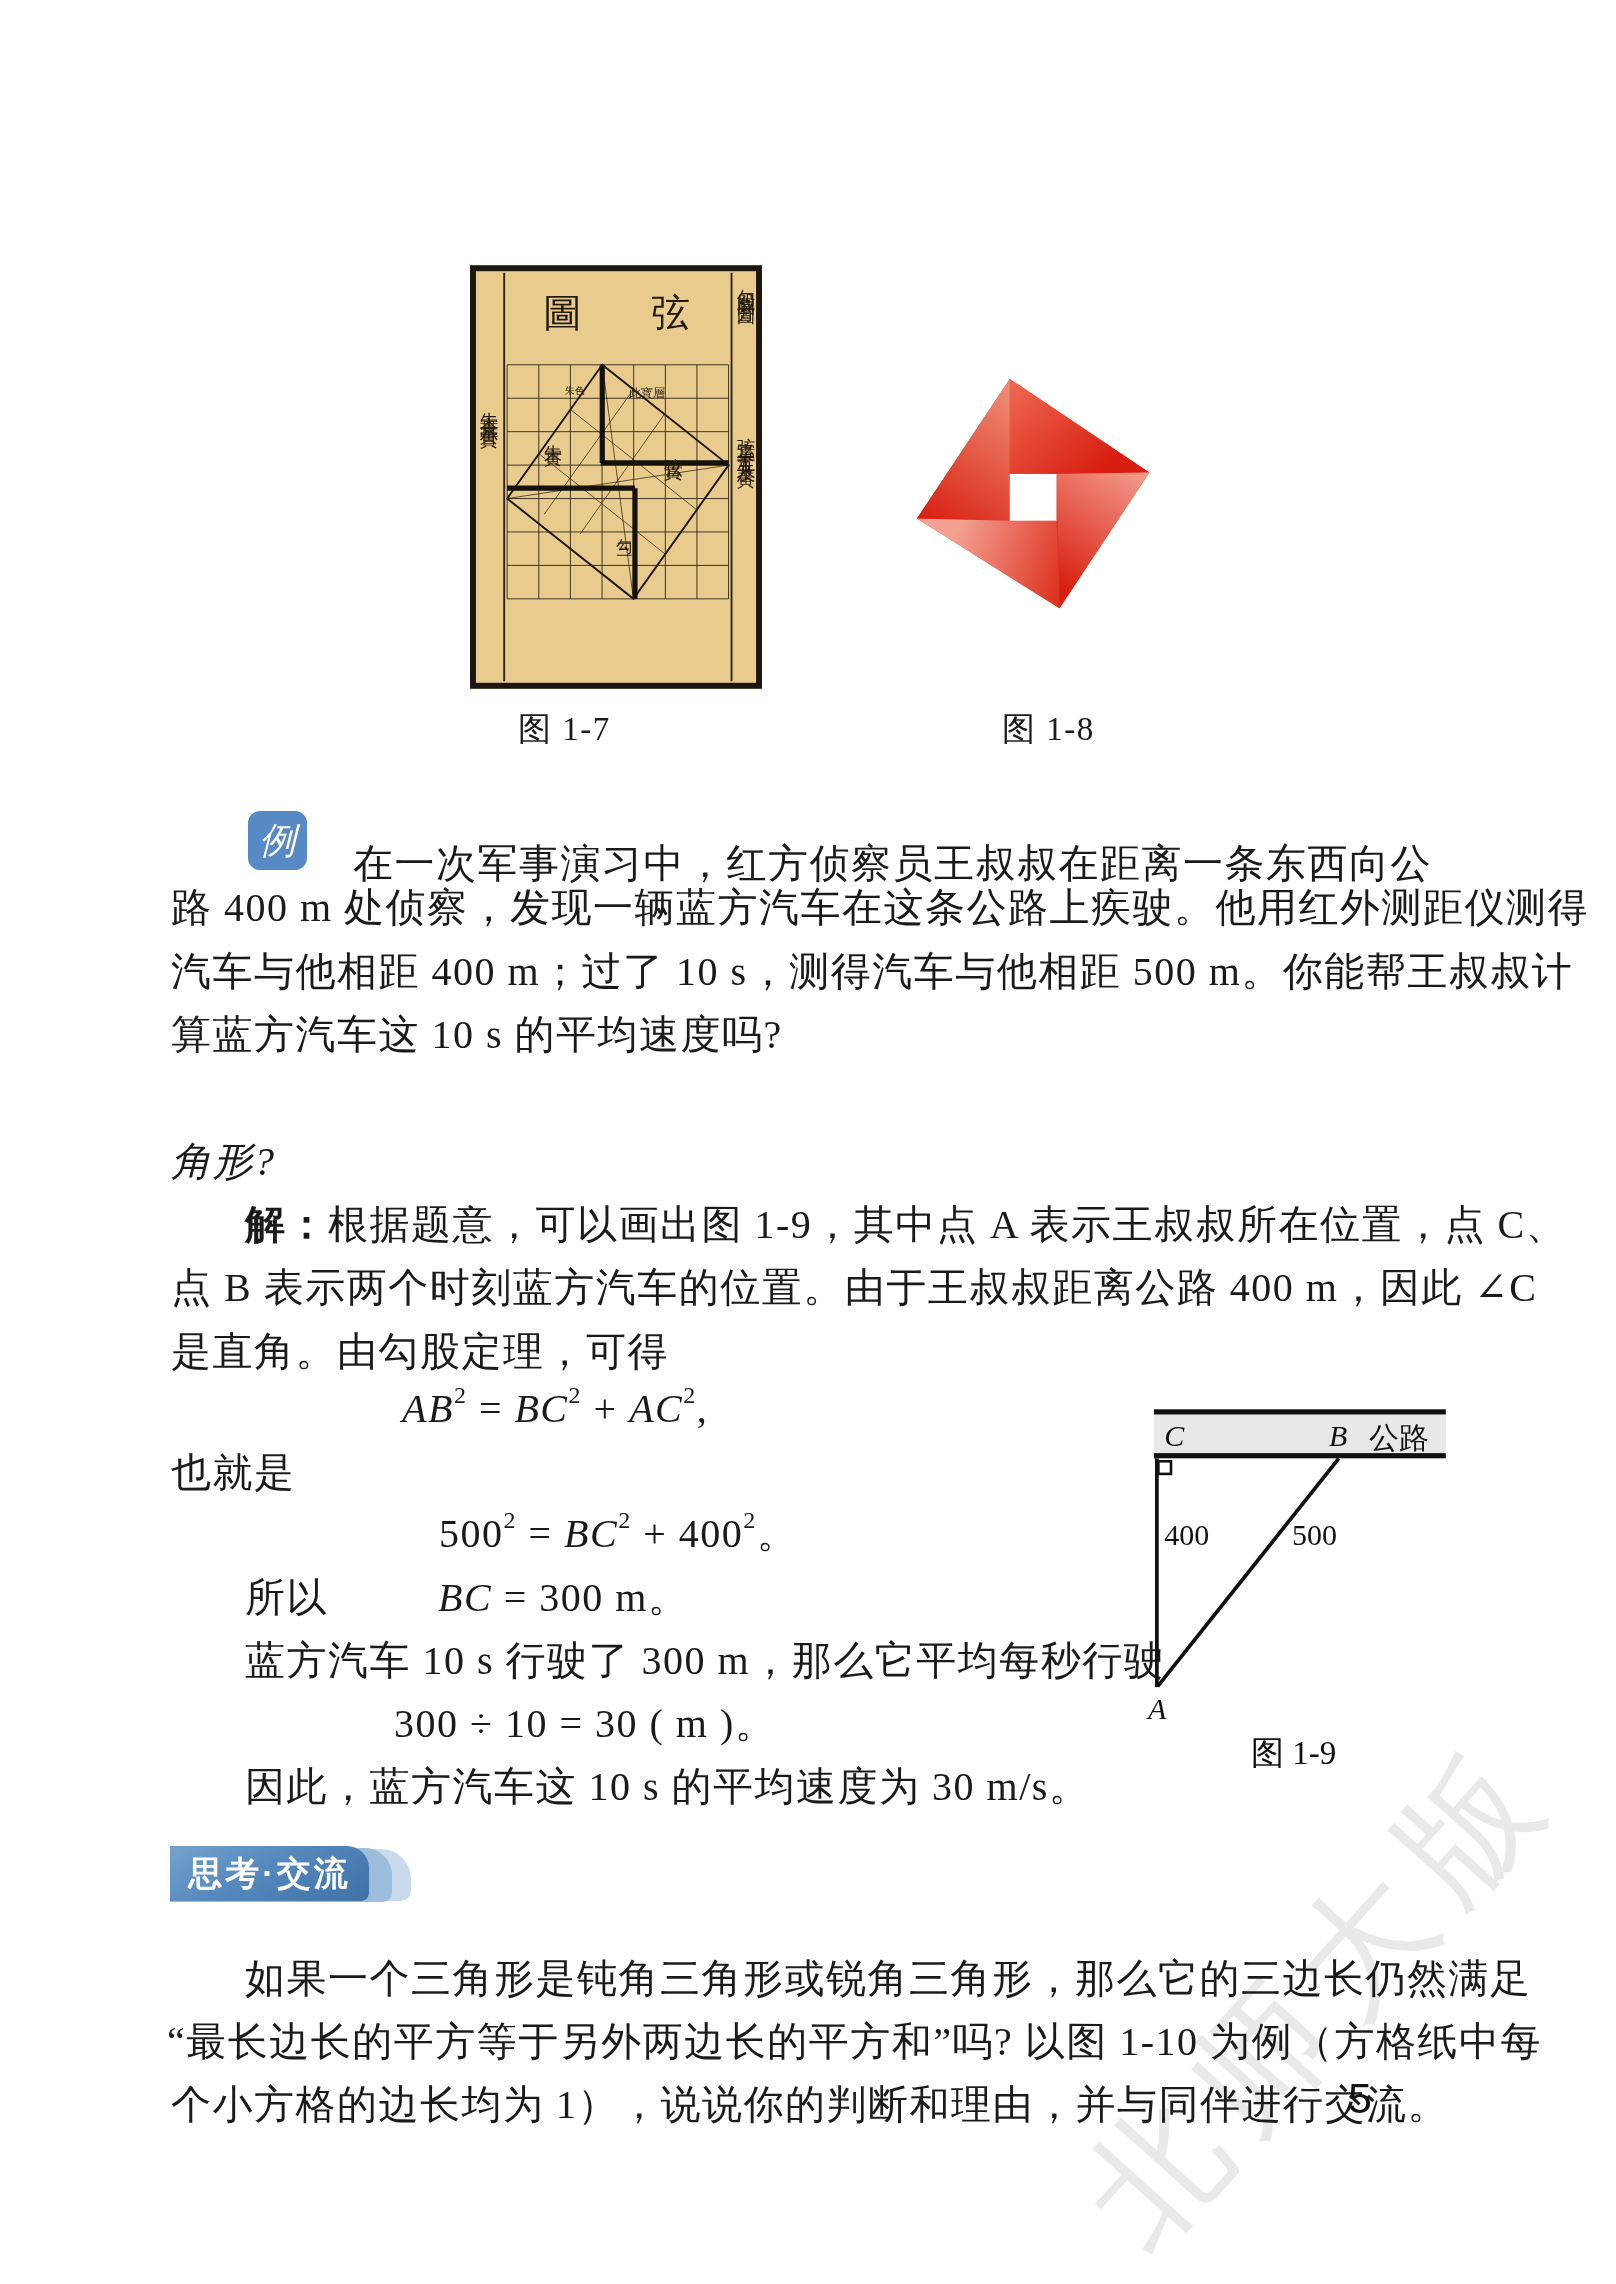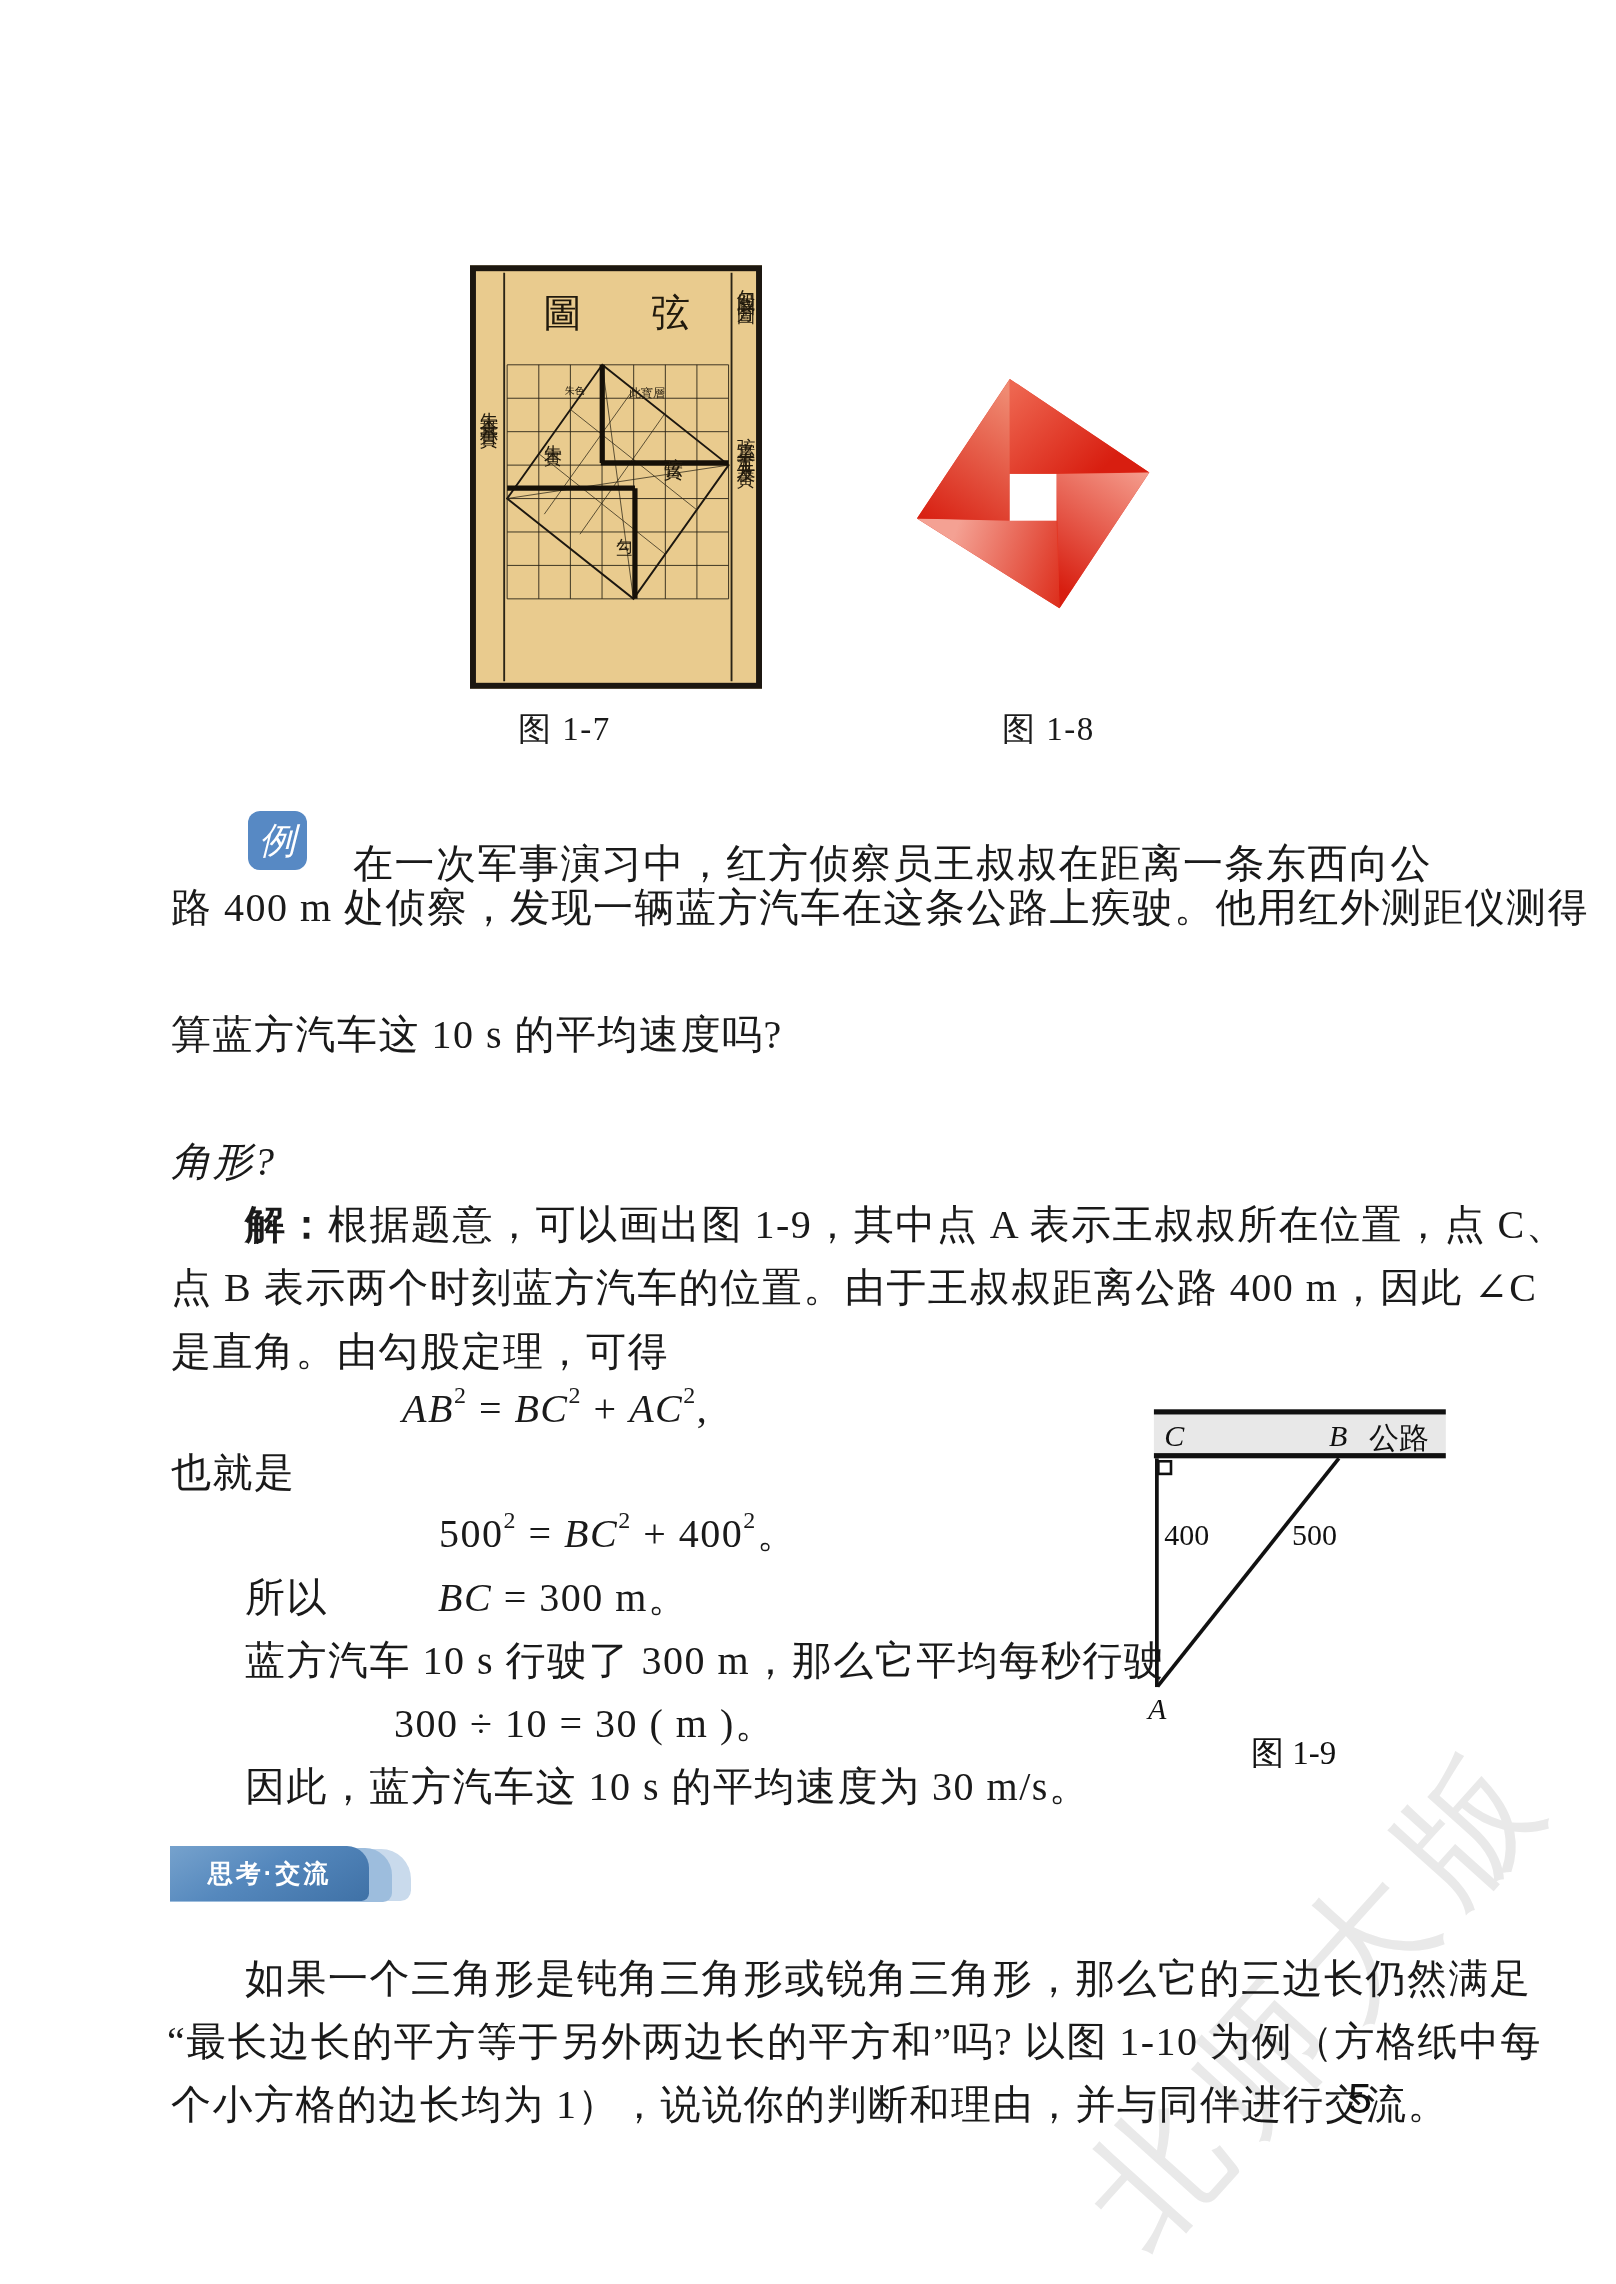--- a/index.html
+++ b/index.html
@@ -35,21 +35,21 @@
   
   .think-badge{position:absolute;left:170px;top:1846px;height:55px;z-index:2;}
   .tb-light{position:absolute;left:0;top:3px;width:241px;height:52px;background:#c9daec;
         border-radius:0 30px 10.4px 0;}
   .tb-mid{position:absolute;left:0;top:1.5px;width:222px;height:54px;background:#9dbddd;
         border-radius:0 27px 9px 0;}
   .tb-main{position:absolute;left:0;top:0;width:199px;height:55px;
         background:linear-gradient(150deg,#76a2cd 0%,#5588bd 45%,#3f71a6 100%);
         border-radius:0 22px 7.4px 0;display:flex;align-items:center;justify-content:center;
         color:#fff;font-family:"Liberation Sans","DejaVu Sans",sans-serif;font-weight:bold;
-        font-size:25px;letter-spacing:3px;}
+        font-size:34px;letter-spacing:3px;}
   
   .watermark{position:absolute;left:994px;top:1909px;width:625px;height:141px;z-index:1;
         font-size:134px;color:#e9e9e9;letter-spacing:21px;white-space:nowrap;
         transform:rotate(-48deg);font-family:"Liberation Serif","DejaVu Serif",serif;}
   .pagenum{position:absolute;left:1348px;top:2074px;font-size:43px;color:#111;z-index:2;
         font-family:"Liberation Sans","DejaVu Sans",sans-serif;}
 </style>
 </head>
 <body>
 
@@ -106,20 +106,21 @@
     <polygon points="321,138 200,321 196,140" fill="url(#g2)"></polygon>
     <polygon points="200,321 8,200 196,203" fill="url(#g3)"></polygon>
     <polygon points="8,200 133,12 133,203" fill="url(#g4)"></polygon>
     <rect x="133" y="140" width="63" height="63" fill="#ffffff"></rect>
   </svg>
   <div class="caption" style="left:1002px;top:707px;">图 1-8</div>
 
   <div class="ex-badge">例</div>
   <div class="line" style="left:353px;top:820px;margin-top:20px;">在一次军事演习中，红方侦察员王叔叔在距离一条东西向公</div>
   <div class="line" style="left:171px;top:884px;">路 400 m 处侦察，发现一辆蓝方汽车在这条公路上疾驶。他用红外测距仪测得</div>
+  <div class="line" style="left:171px;top:948px;">汽车与他相距 400 m；过了 10 s，测得汽车与他相距 500 m。你能帮王叔叔计</div>
   <div class="line" style="left:171px;top:1011px;">算蓝方汽车这 10 s 的平均速度吗?</div>
   <div class="line kai" style="left:171px;top:1138px;">角形?</div>
   <div class="line" style="left:245px;top:1201px;">
     <span class="bold">解：</span><span>根据题意，可以画出图 1-9，其中点 A 表示王叔叔所在位置，点 C、</span>
   </div>
   <div class="line" style="left:171px;top:1264px;">点 B 表示两个时刻蓝方汽车的位置。由于王叔叔距离公路 400 m，因此 ∠C</div>
   <div class="line" style="left:171px;top:1328px;">是直角。由勾股定理，可得</div>
 
   <div class="line eq" style="left:402px;top:1385px;">
     <span class="var">AB</span><sup>2</sup><span> = </span><span class="var">BC</span><sup>2</sup><span> + </span><span class="var">AC</span><sup>2</sup><span>,</span>

